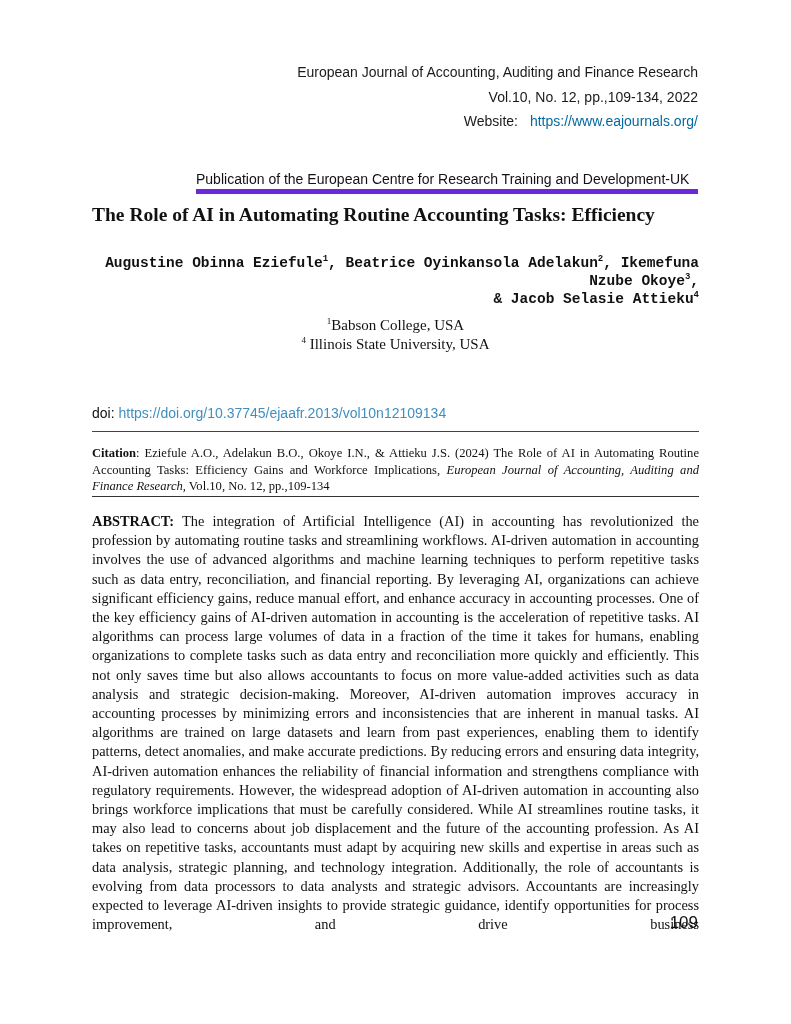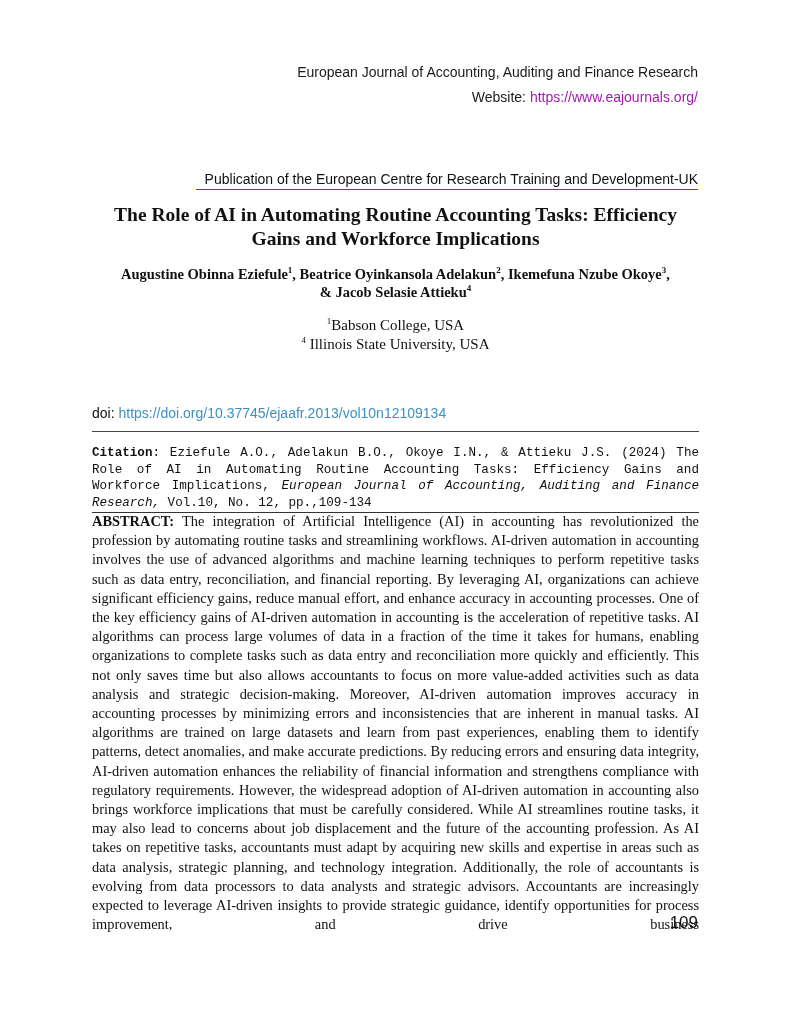--- a/index.html
+++ b/index.html
@@ -1,45 +1,45 @@
 <!DOCTYPE html>
 <html><head>
 <meta charset="utf-8">
 <style>
   html, body { margin: 0; padding: 0; background: #ffffff; }
   body { width: 791px; height: 1024px; position: relative; overflow: hidden; color: #111; }
   .header { position: absolute; right: 93px; top: 60px; text-align: right; font-family: "Liberation Sans", "DejaVu Sans", sans-serif; font-size: 14px; color: #1a1a1a; }
   .header div { line-height: 24.5px; white-space: nowrap; }
-  .header .link { color: #a21caf; }
-  .pub-line { position: absolute; left: 196px; right: 93px; top: 171px; font-family: "Liberation Sans", "DejaVu Sans", sans-serif; font-size: 14px; text-align: right; border-bottom: 1px solid #6d28d9; padding-bottom: 2px; white-space: nowrap; }
-  .title { position: absolute; left: 92px; right: 92px; top: 203px; text-align: center; font-family: "Liberation Serif", "DejaVu Serif", serif; font-weight: bold; font-size: 19.5px; line-height: 24px; color: #111; }
-  .authors { position: absolute; left: 92px; right: 92px; top: 265px; text-align: center; font-family: Liberation Serif, serif; font-weight: bold; font-size: 14.5px; line-height: 18px; }
+  .header .link { color: #0369a1; margin-left: 8px; }
+  .pub-line { position: absolute; left: 196px; right: 93px; top: 171px; font-family: "Liberation Sans", "DejaVu Sans", sans-serif; font-size: 14px; text-align: left; border-bottom: 5px solid #6d28d9; padding-bottom: 2px; white-space: nowrap; }
+  .title { position: absolute; left: 92px; right: 92px; top: 203px; text-align: left; font-family: "Liberation Serif", "DejaVu Serif", serif; font-weight: bold; font-size: 19.5px; line-height: 24px; color: #111; }
+  .authors { position: absolute; left: 92px; right: 92px; top: 254px; text-align: right; font-family: Liberation Mono, monospace; font-weight: bold; font-size: 14.5px; line-height: 18px; }
   sup { font-size: 9px; line-height: 0; vertical-align: super; }
   .affil { position: absolute; left: 92px; right: 92px; top: 316px; text-align: center; font-family: "Liberation Serif", "DejaVu Serif", serif; font-size: 15px; line-height: 19px; }
   .doi { position: absolute; left: 92px; right: 92px; top: 405px; font-family: "Liberation Sans", "DejaVu Sans", sans-serif; font-size: 14px; border-bottom: 1px solid #444; padding-bottom: 10px; }
   .doi .link { color: #3f8fbf; }
-  .citation { position: absolute; left: 92px; right: 92px; top: 445px; font-family: Liberation Mono, monospace; font-size: 12.6px; line-height: 16.5px; text-align: justify; border-bottom: 1px solid #333; padding-bottom: 1px; }
+  .citation { position: absolute; left: 92px; right: 92px; top: 445px; font-family: Liberation Serif, serif; font-size: 12.6px; line-height: 16.5px; text-align: justify; border-bottom: 1px solid #333; padding-bottom: 1px; }
   .citation b { font-weight: bold; }
   .abstract { position: absolute; left: 92px; right: 92px; top: 512px; font-family: "Liberation Serif", "DejaVu Serif", serif; font-size: 14.4px; line-height: 19.2px; text-align: justify; text-align-last: justify; }
   .abstract .label { font-weight: bold; font-style: normal; }
   .abstract .body { }
   .page-num { position: absolute; right: 93px; top: 913px; font-family: "Liberation Sans", "DejaVu Sans", sans-serif; font-size: 17px; }
 </style>
 </head>
 <body>
 
 <div class="header">
   <div>European Journal of Accounting, Auditing and Finance Research</div>
+  <div>Vol.10, No. 12, pp.,109-134, 2022</div>
   <div><span>Website: </span><span class="link">https://www.eajournals.org/</span></div>
 </div>
 <div class="pub-line">Publication of the European Centre for Research Training and Development-UK</div>
 
 <div class="title">
   <div>The Role of AI in Automating Routine Accounting Tasks: Efficiency</div>
-  <div>Gains and Workforce Implications</div>
 </div>
 
 <div class="authors">
   <span><span>Augustine Obinna Eziefule</span><sup>1</sup><span>, </span></span>
   <span><span>Beatrice Oyinkansola Adelakun</span><sup>2</sup><span>, </span></span>
   <span><span>Ikemefuna Nzube Okoye</span><sup>3</sup><span>,</span></span><br>
   <span><span>&amp; Jacob Selasie Attieku</span><sup>4</sup></span>
 </div>
 
 <div class="affil">

